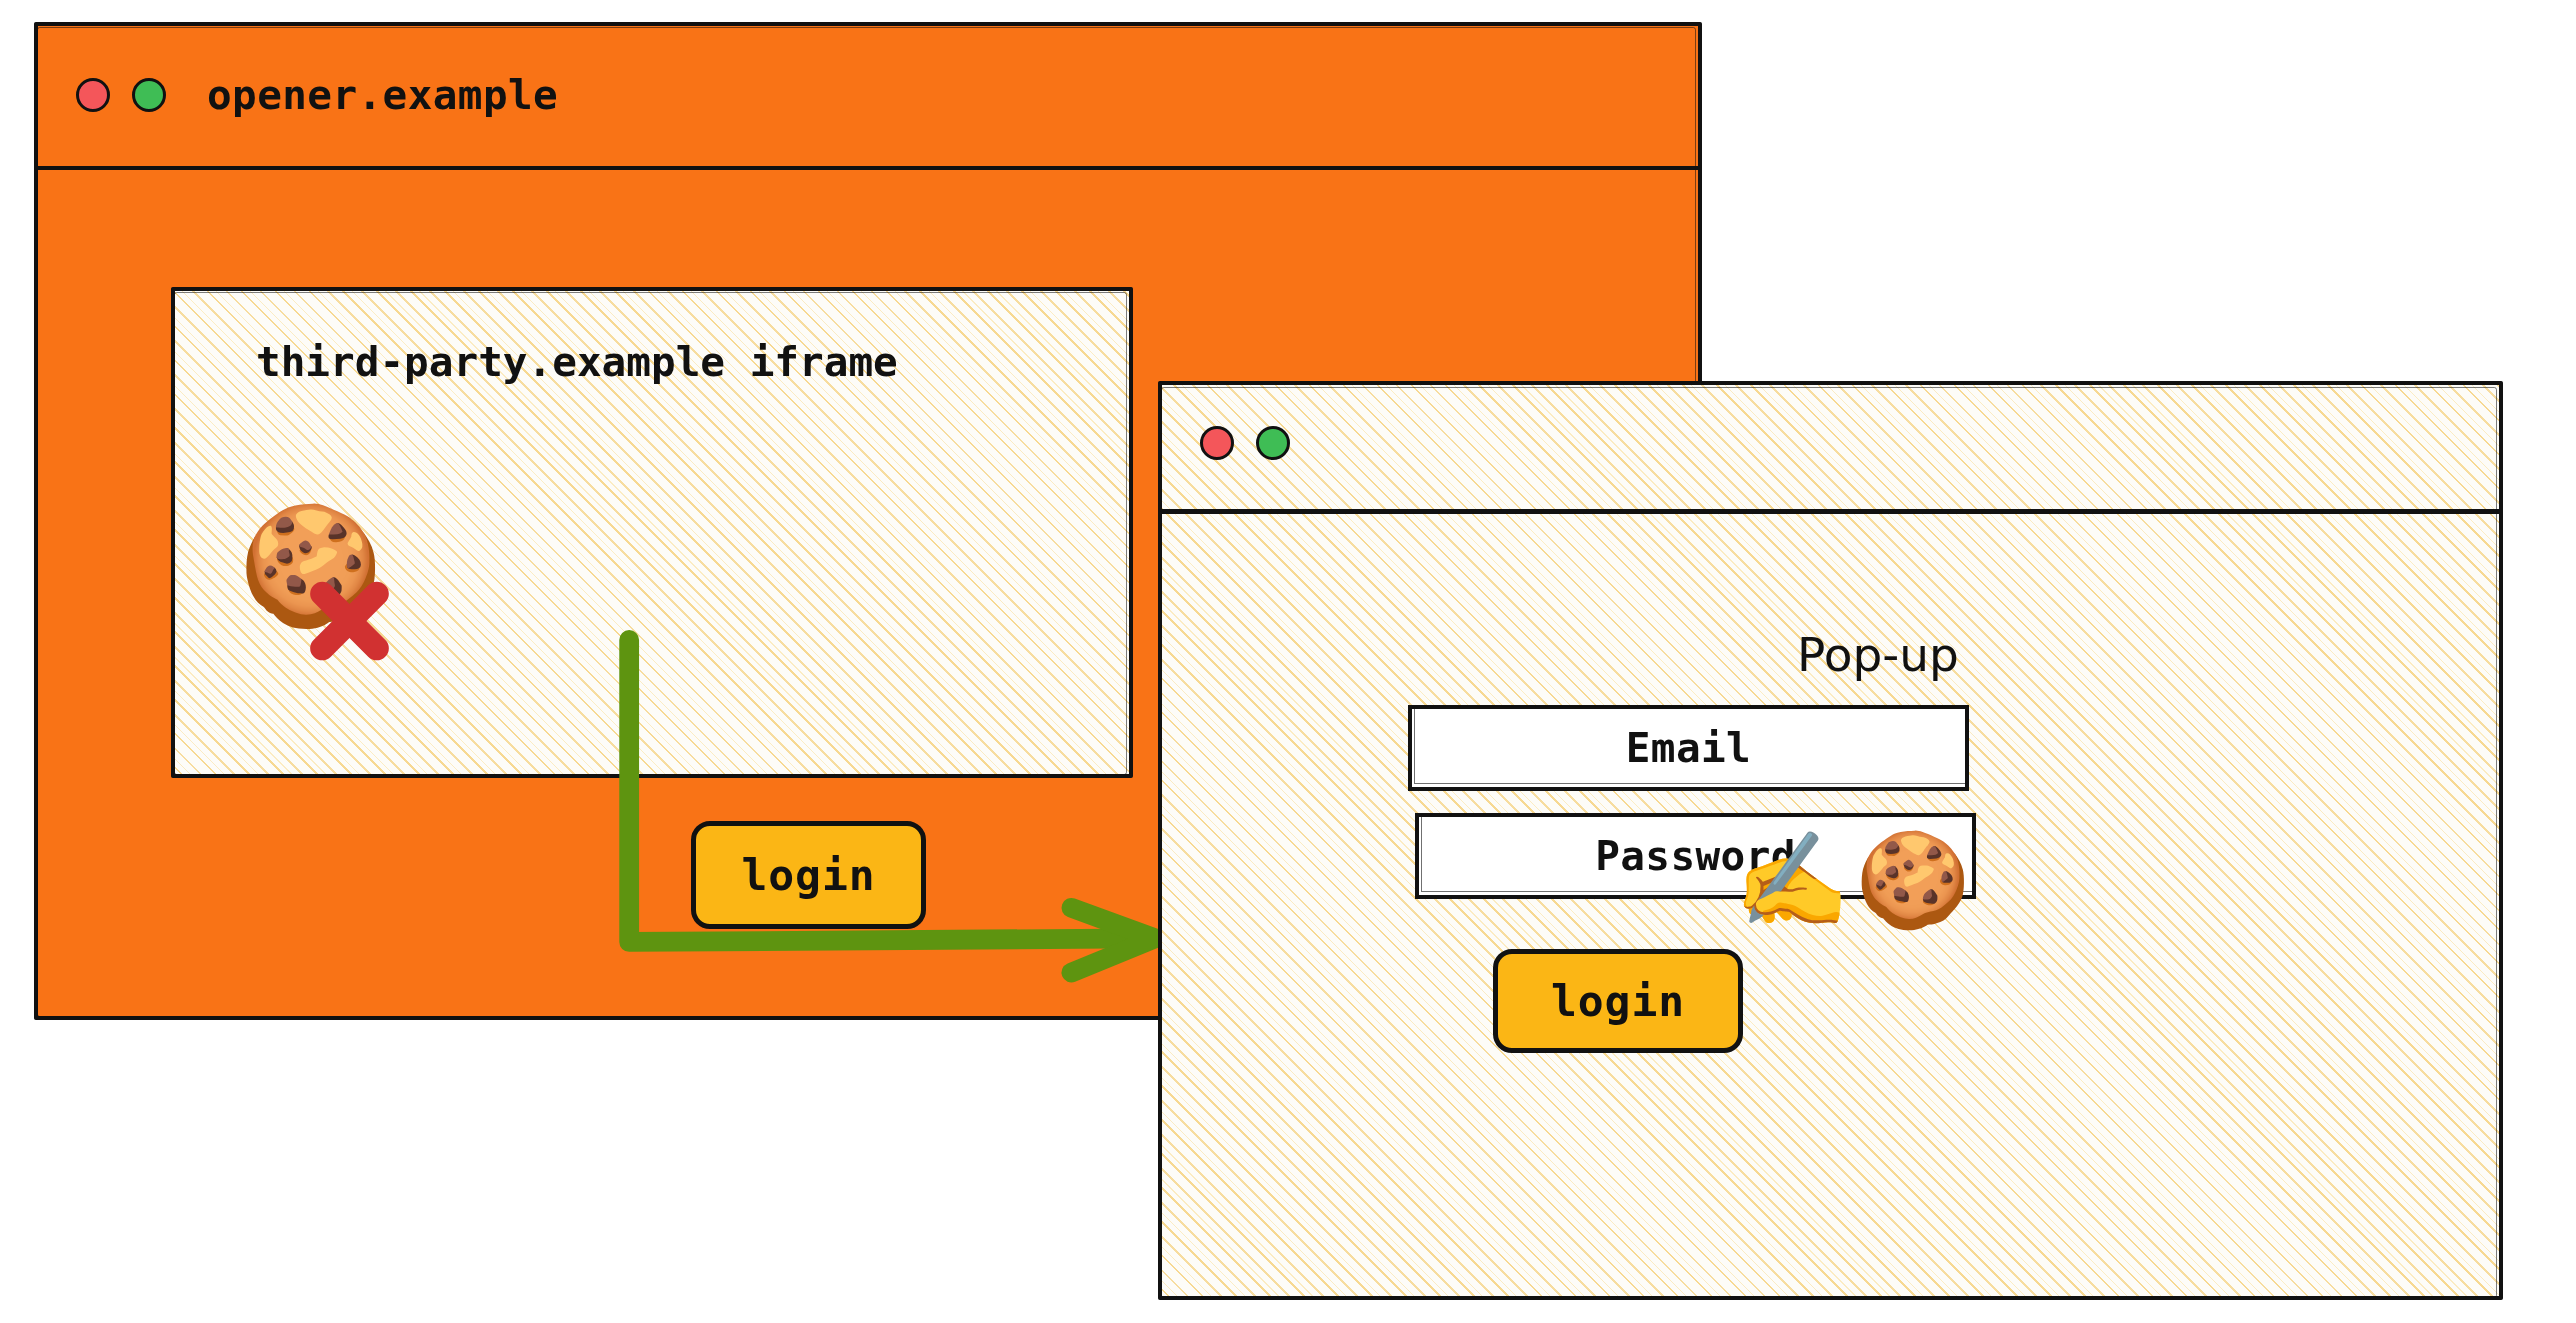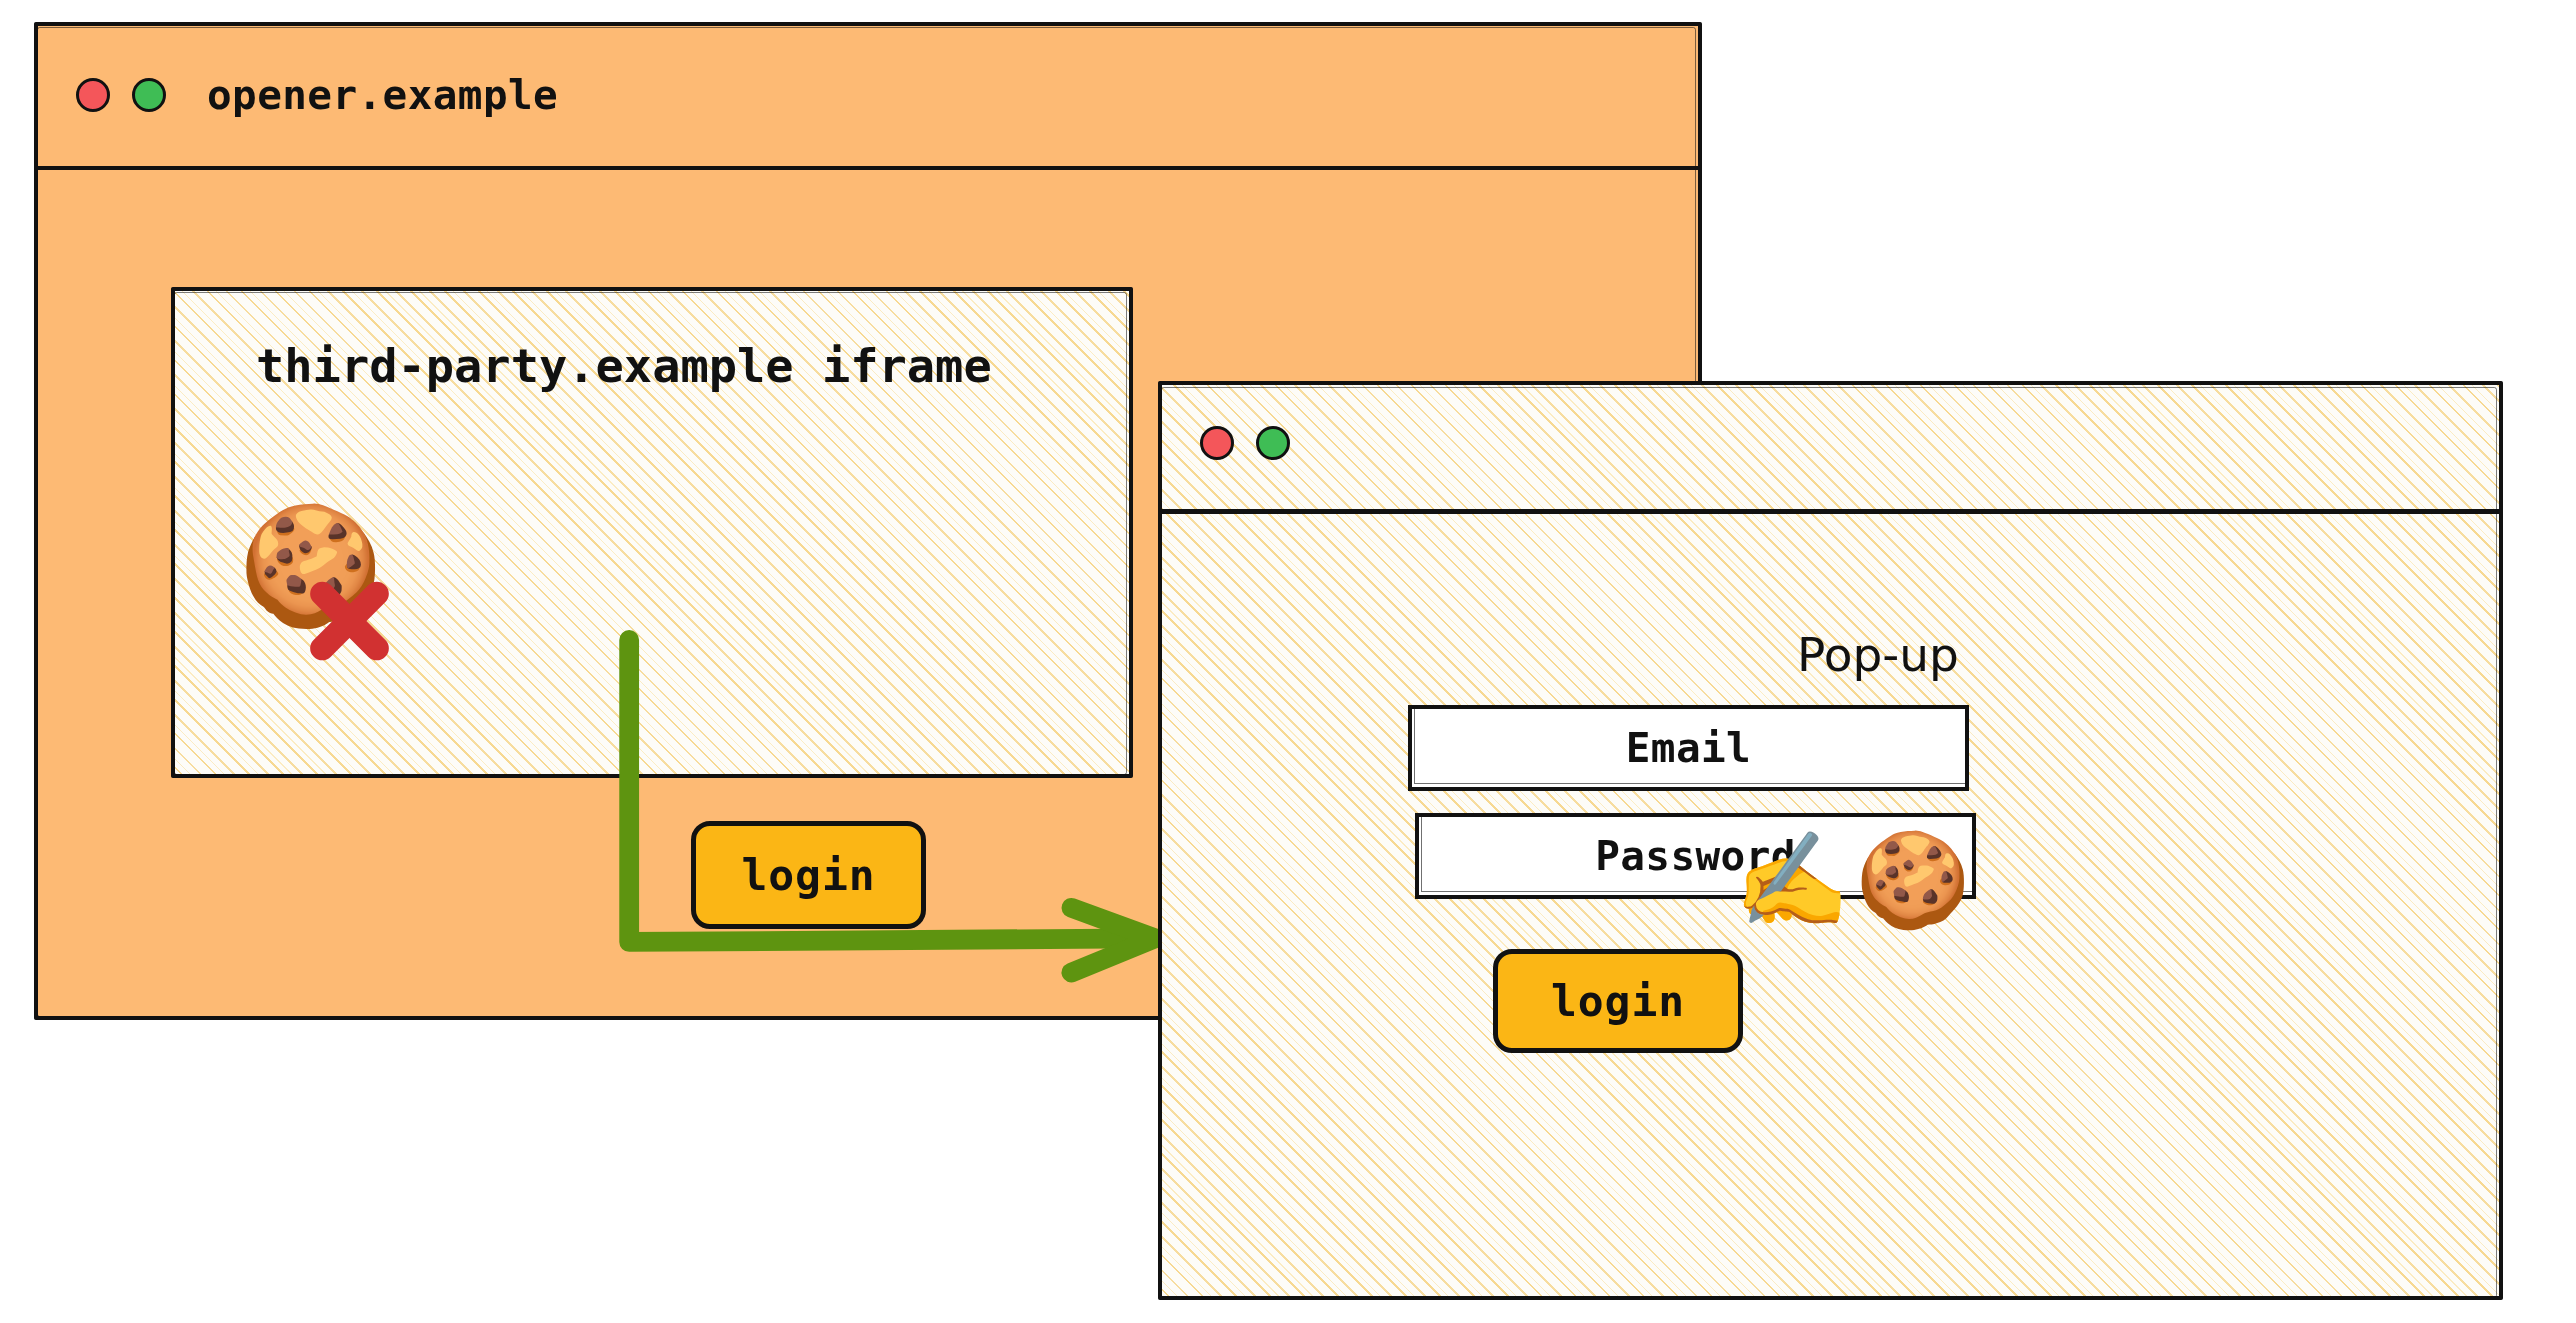--- a/index.html
+++ b/index.html
@@ -82,39 +82,39 @@
     letter-spacing: 0.4px;
     white-space: nowrap;
   }
 
   
   #opener-window {
     left: 34px;
     top: 21.6px;
     width: 1668px;
     height: 998px;
-    background: #fdba74;
+    background: #f97316;
   }
   #opener-title-divider { top: 140px; }
   #opener-dot-red   { left: 38px; top: 52px; }
   #opener-dot-green { left: 94px; top: 52px; }
   #opener-title     { left: 169px; top: 45px; }
 
   
   #iframe-box {
     left: 133px;
     top: 261px;
     width: 962px;
     height: 491px;
   }
   #iframe-label {
     position: absolute;
     left: 81px;
     top: 47px;
-    font-size: 47px;
+    font-size: 41px;
     font-weight: 700;
     color: #111111;
     white-space: nowrap;
   }
 
   
   #cookie-blocked {
     position: absolute;
     left: 63px;
     top: 216px;

